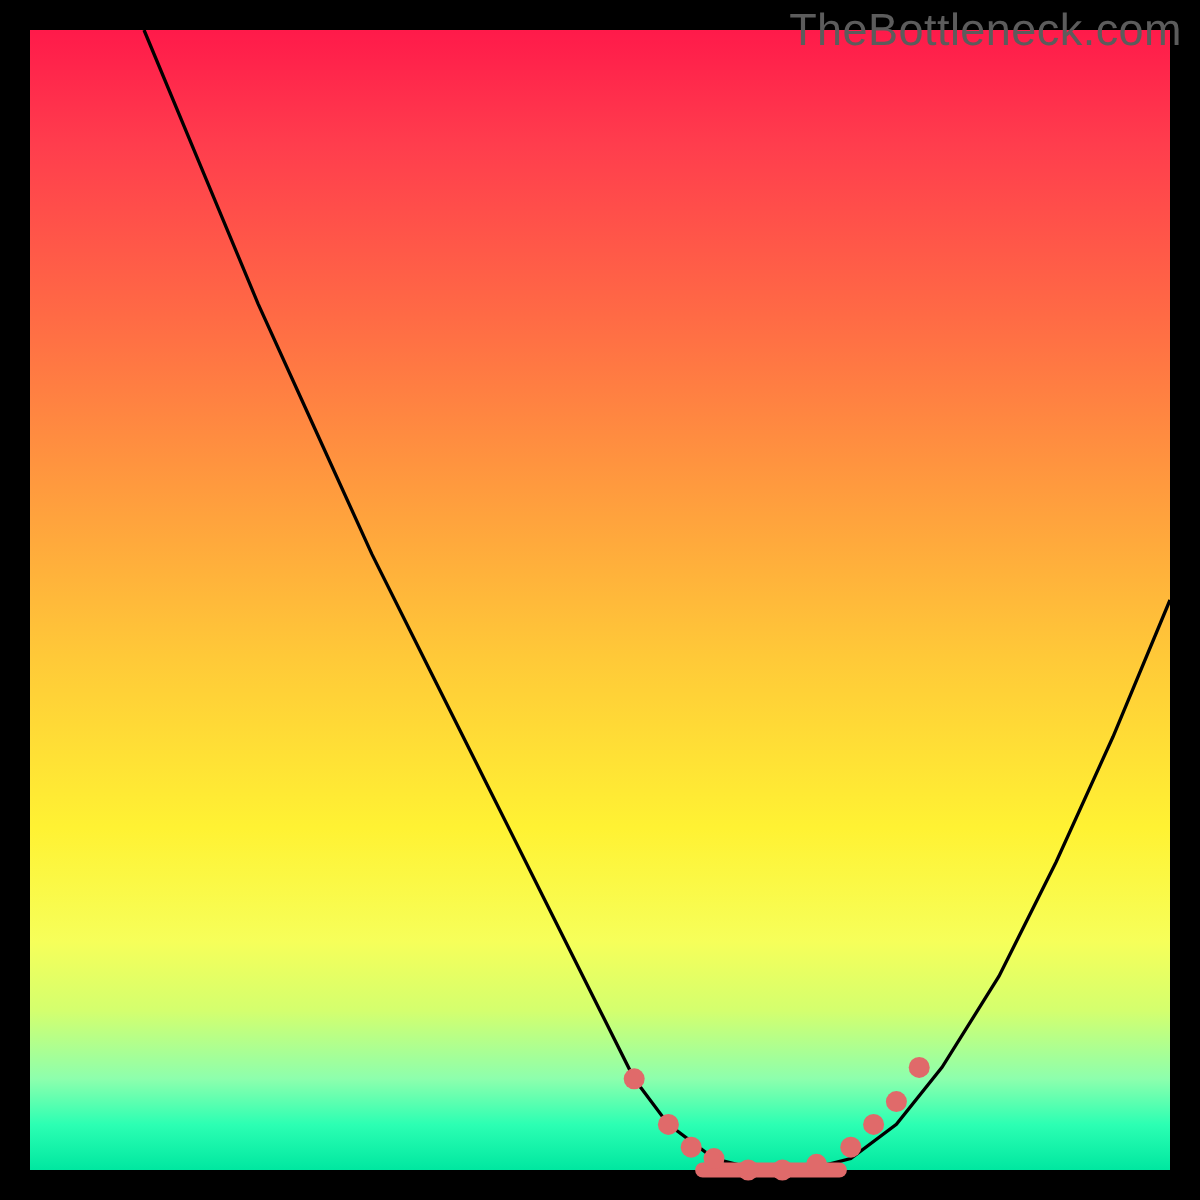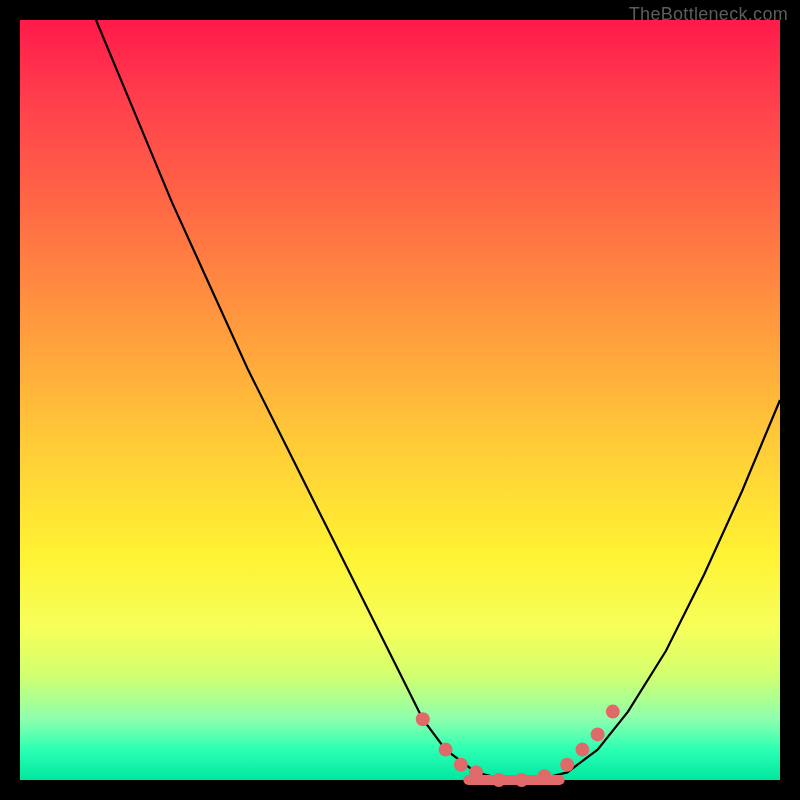--- a/index.html
+++ b/index.html
@@ -28,21 +28,21 @@
       #d4ff6e 86%,
       #8dffad 92%,
       #2cffb3 96%,
       #00e7a0 100%);
   }
   .watermark {
     position: absolute;
     top: 4px;
     right: 12px;
     color: #5c5c5c;
-    font-size: 18px;
+    font-size: 30px;
     font-weight: 500;
     letter-spacing: 0.3px;
     user-select: none;
   }
   svg.curve {
     position: absolute;
     left: 0;
     top: 0;
     width: 760px;
     height: 760px;

